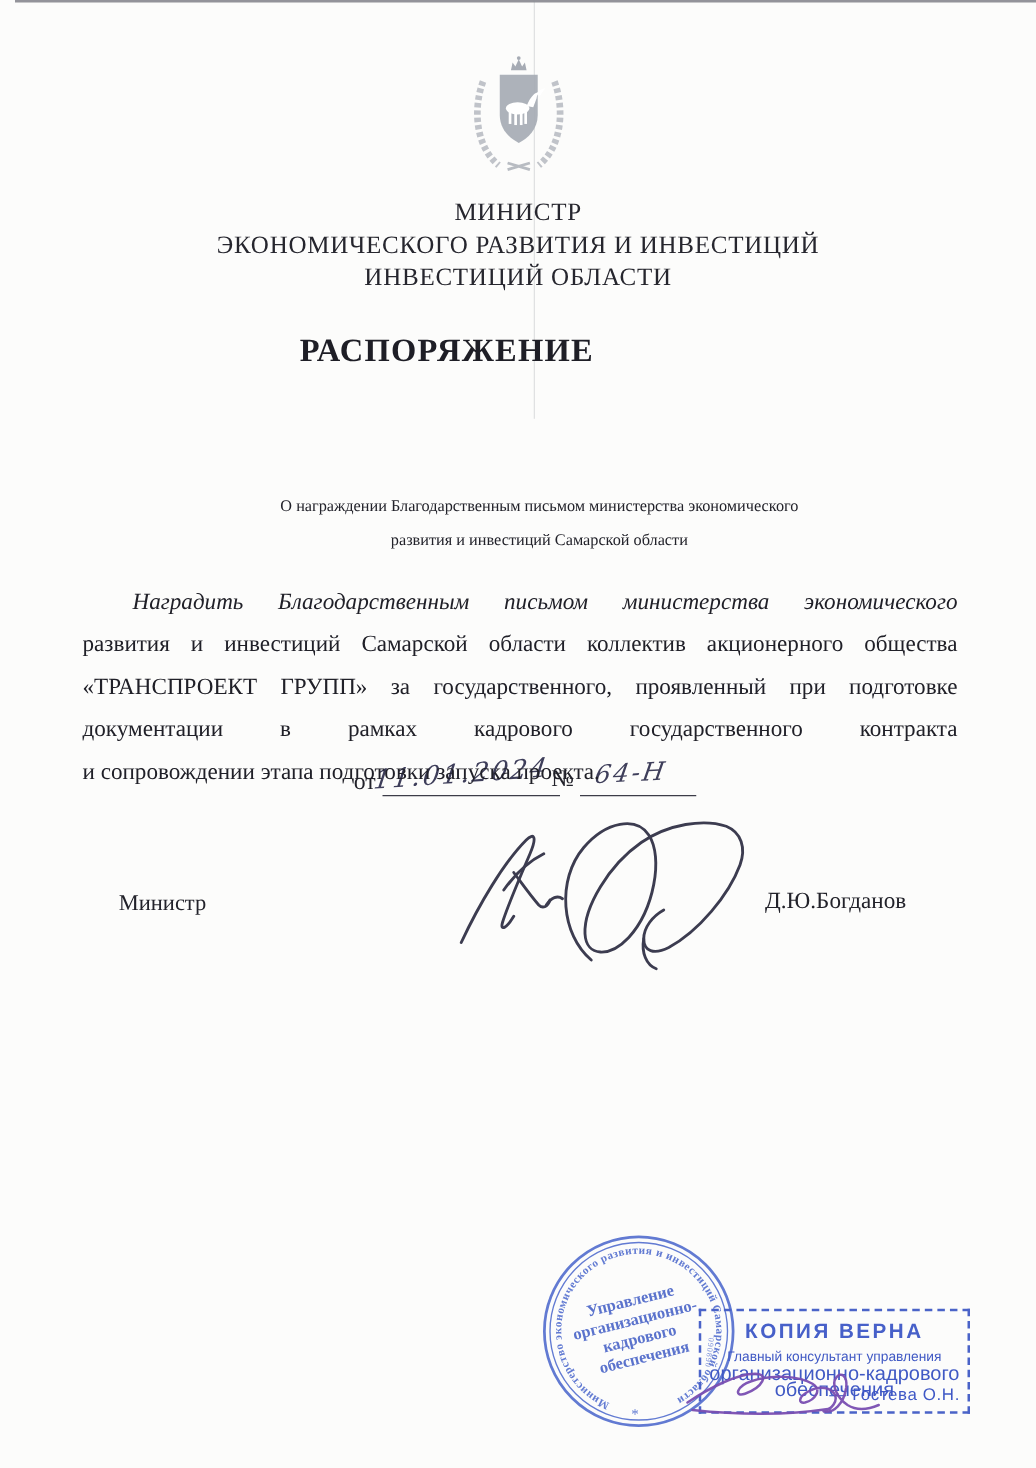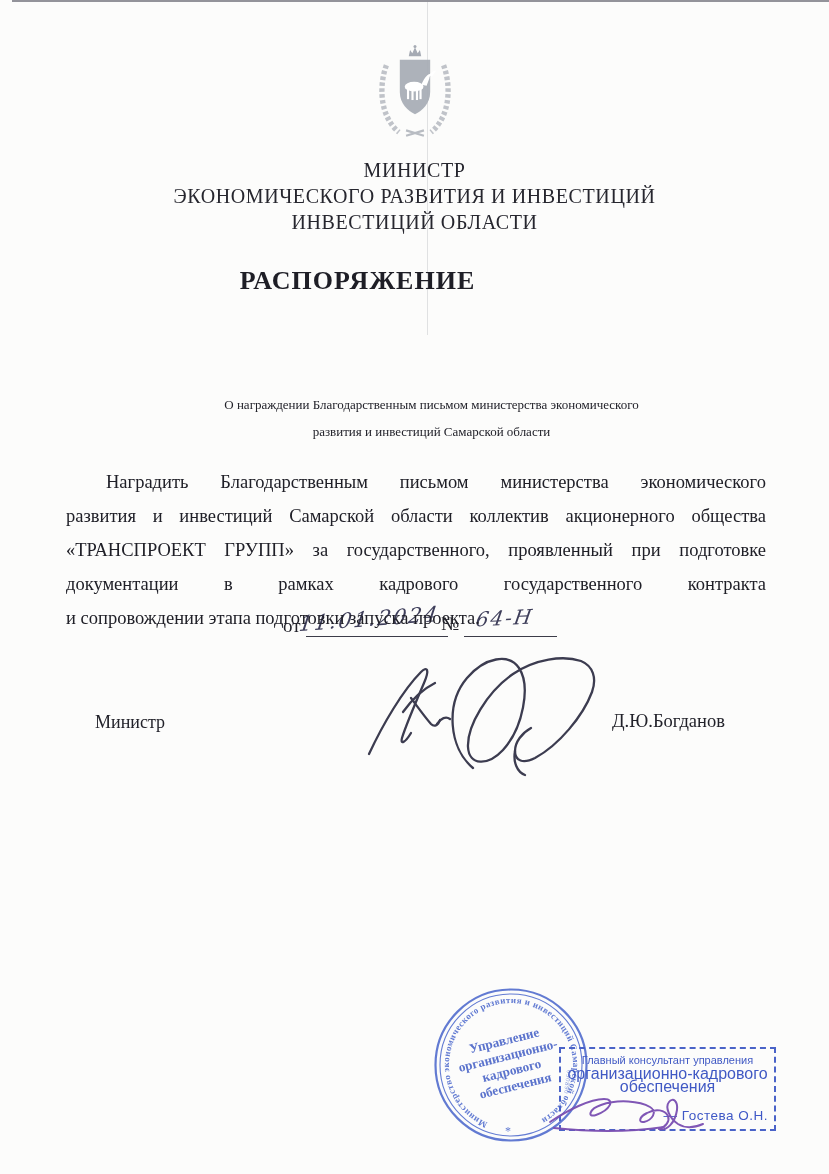--- a/index.html
+++ b/index.html
@@ -34,21 +34,21 @@
     color:#3e3e5a;letter-spacing:2px;white-space:nowrap;}
   .hw-date{left:299px;top:307px;font-size:21px;transform:rotate(-4deg) skewX(-12deg);}
   .hw-num{left:476px;top:306px;font-size:20px;transform:rotate(-3deg) skewX(-12deg);}
   
   .subject{position:absolute;left:17px;top:391px;width:829px;text-align:center;
     font-size:13px;line-height:27px;color:#22222a;}
   
   .body-par{position:absolute;left:66px;top:465px;width:700px;font-size:18.5px;
     line-height:34px;color:#202028;}
   .jline{text-align:justify;text-align-last:justify;-moz-text-align-last:justify;}
-  .indent{text-indent:40px;}
+  .indent{text-indent:40px;font-style:italic;}
   
   .sig-role{position:absolute;left:95px;top:712px;font-size:18px;}
   .sig-name{position:absolute;left:612px;top:711px;font-size:18.5px;text-align:right;}
   .sig-draw{position:absolute;left:345px;top:648px;}
   
   .round-stamp{position:absolute;left:432px;top:986px;opacity:.92;}
   .copy-stamp{position:absolute;left:559px;top:1047px;width:213px;height:80px;
     border:2.5px dashed #4a63c8;color:#4059c4;font-family:"Liberation Sans", sans-serif;
     text-align:center;background:transparent;z-index:3;}
   .copy-title{margin-top:7px;font-size:16.5px;font-weight:600;letter-spacing:2px;color:#4760c9;}
@@ -148,20 +148,21 @@
       <g transform="rotate(-14 79 82)" fill="#4e68c9" font-weight="bold" text-anchor="middle">
         <text x="79" y="58" font-size="13.2">Управление</text>
         <text x="79" y="73.5" font-size="13.2">организационно-</text>
         <text x="79" y="89" font-size="13.2">кадрового</text>
         <text x="79" y="104.5" font-size="13.2">обеспечения</text>
       </g>
     </svg>
   </div>
 
   <div class="copy-stamp">
+    <div class="copy-title">КОПИЯ ВЕРНА</div>
     <div class="copy-line1">Главный консультант управления</div>
     <div class="copy-line2">организационно-кадрового обеспечения</div>
     <div class="copy-signrow">
       <span>—</span>
       <span>Гостева О.Н.</span>
     </div>
   </div>
 
   <div class="gosteva-draw">
     <svg width="175" height="50" viewBox="0 0 175 50">

